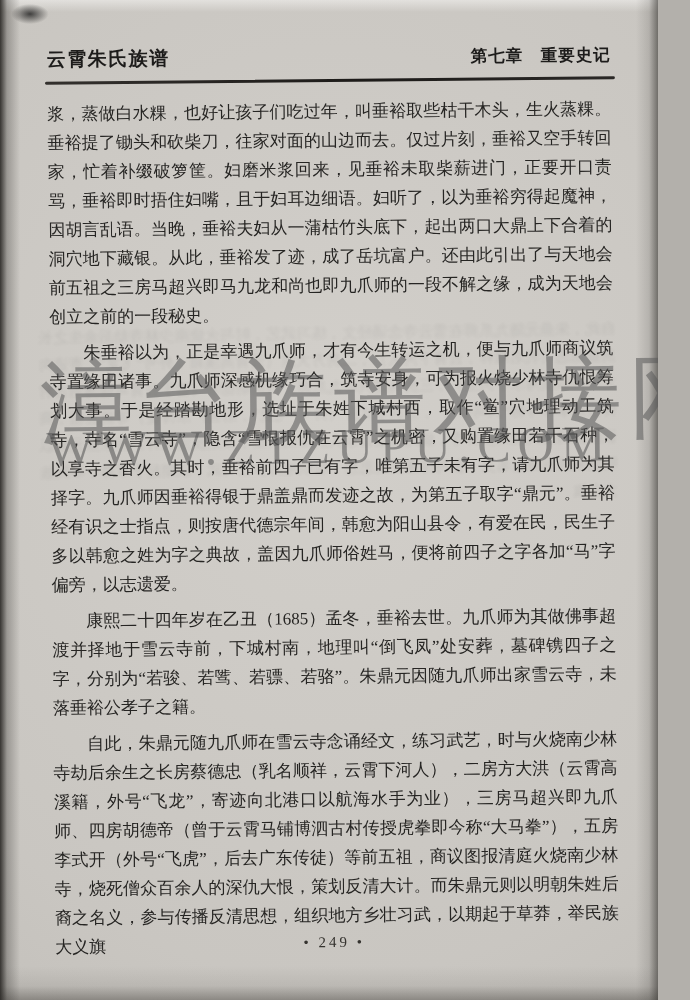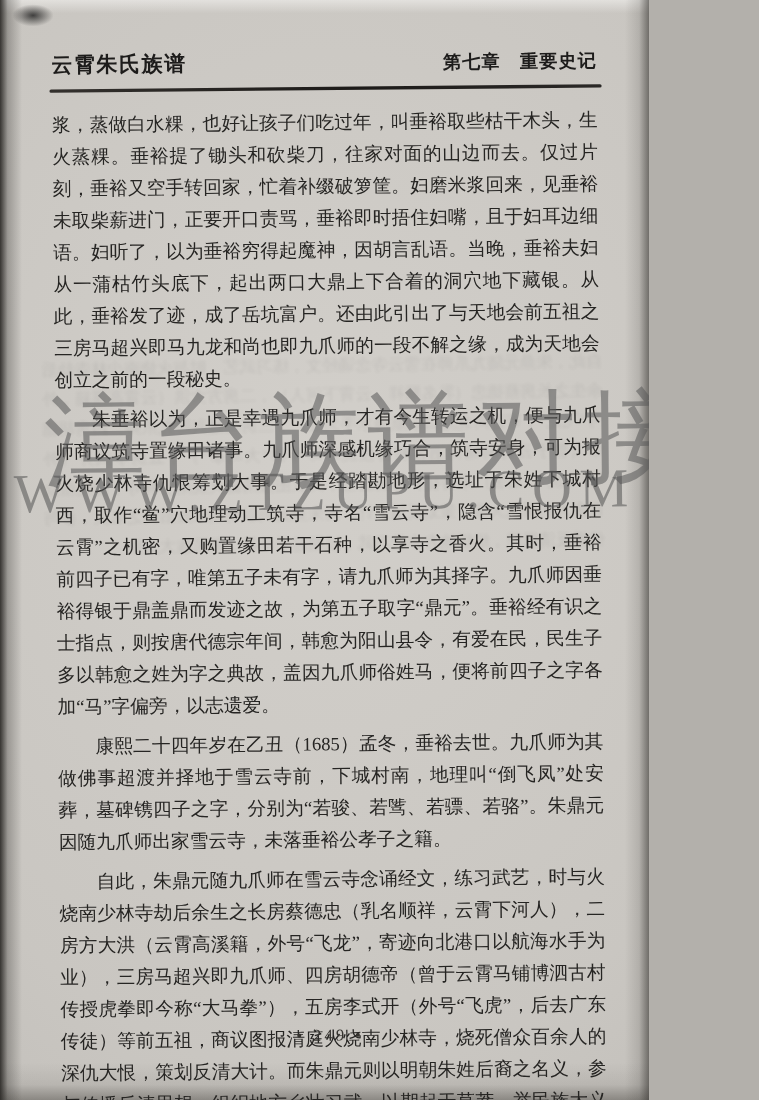--- a/index.html
+++ b/index.html
@@ -5,21 +5,21 @@
   html, body {
     margin: 0;
     padding: 0;
     width: 690px;
     height: 1000px;
     overflow: hidden;
     background: #b3b0ab;
   }
   .page {
     position: relative;
-    width: 590px;
+    width: 658px;
     height: 1000px;
     overflow: hidden;
     background:
       radial-gradient(ellipse 26px 14px at 30px 14px, rgba(25,25,25,0.78), rgba(25,25,25,0) 72%),
       linear-gradient(90deg, rgba(42,40,37,0.92) 0px, rgba(42,40,37,0.30) 7px, rgba(42,40,37,0) 20px),
       linear-gradient(270deg, rgba(52,50,46,0.60) 0px, rgba(52,50,46,0.15) 9px, rgba(52,50,46,0) 22px),
       linear-gradient(0deg, rgba(66,63,58,0.45) 0px, rgba(66,63,58,0.10) 14px, rgba(66,63,58,0) 34px),
       linear-gradient(180deg, rgba(246,245,243,0.55) 0px, rgba(246,245,243,0) 12px),
       radial-gradient(ellipse 120% 90% at 50% 42%, #d2cfca 0%, #c9c6c1 62%, #bdbab5 100%);
   }

